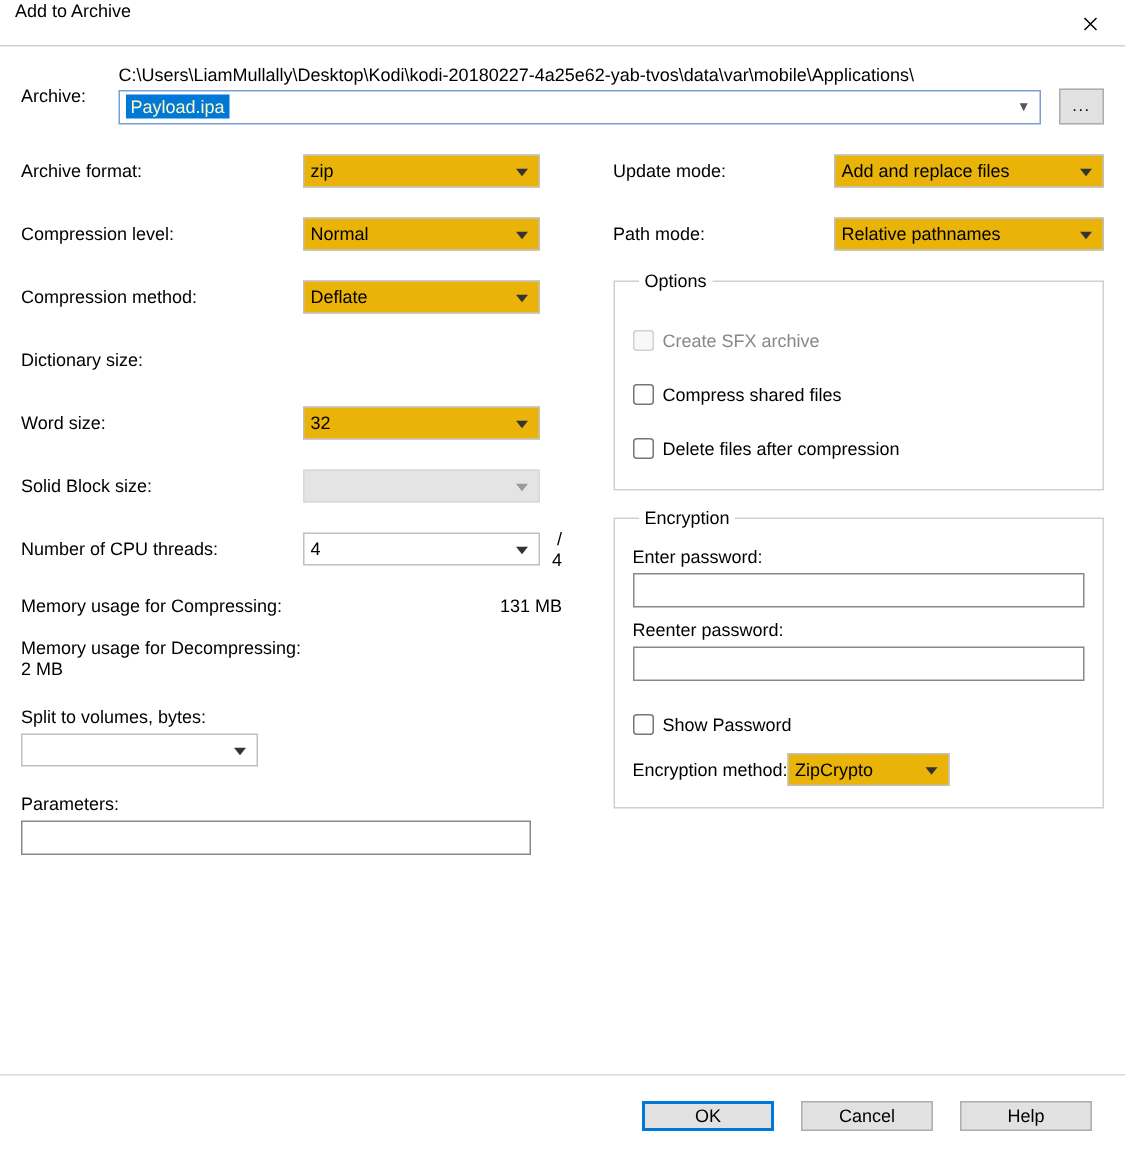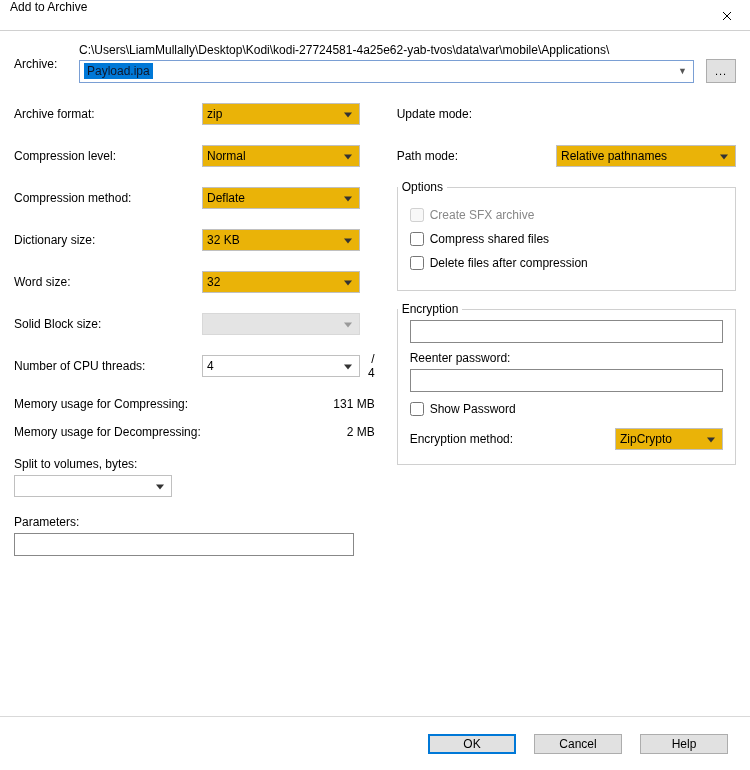--- a/index.html
+++ b/index.html
@@ -30,30 +30,30 @@
       flex: 1;
       height: 23px;
       border: 1px solid #7a9fd4;
       background: #fff;
       padding: 0 4px;
       display: flex;
       align-items: center;
       position: relative;
     }
     .archive-input .selected-text {
-      background: #0078d7; color: #0f172a; padding: 1px 3px;
+      background: #0078d7; color: #fef9c3; padding: 1px 3px;
     }
     .archive-input .chev { position: absolute; right: 6px; font-size: 9px; color: #555; }
     .browse-btn {
       width: 30px; height: 24px;
       background: #e1e1e1; border: 1px solid #adadad;
       display: flex; align-items: center; justify-content: center;
       font-size: 11px; letter-spacing: 1px; cursor: pointer;
     }
-    .columns { display: flex; gap: 18px; margin-top: 20px; }
+    .columns { display: flex; gap: 30px; margin-top: 20px; }
     .col { flex: 1; }
     .form-row { display: flex; align-items: center; margin-bottom: 20px; height: 22px; }
     .form-label { width: 190px; }
     .form-control { flex: 1; }
     select.combo, .comboish {
       width: 100%; height: 22px;
       background: #eab308; border: 1px solid #c0c0c0;
       padding: 0 4px; font: inherit;
       appearance: none; position: relative;
     }
@@ -74,64 +74,64 @@
     .split-combo { width: 100%; }
     .text-input {
       width: 100%; height: 22px; border: 1px solid #888; background: #fff; padding: 0 4px; font: inherit;
     }
     .text-input.tall { height: 23px; }
     .param-input { width: 340px; height: 23px; border: 1px solid #888; background: #fff; padding: 0 4px; font: inherit; margin-bottom: 20px;}
     .fieldset {
       border: 1px solid #d0d0d0; padding: 10px 12px 14px 12px; margin-bottom: 18px; position: relative;
     }
     .fieldset .legend {
-      position: absolute; top: -8px; left: 0; background: #fff; padding: 0 4px; font-size: 12px;
-    }
-    .checkbox-row { display: flex; margin: 10px 0 6px 0; gap: 6px; }
+      position: absolute; top: -8px; left: 16px; background: #fff; padding: 0 4px; font-size: 12px;
+    }
+    .checkbox-row { display: flex; margin: 22px 0 6px 0; gap: 6px; }
     .checkbox-row.disabled { color: #888; }
     .checkbox-row input[type=checkbox] { width: 14px; height: 14px; }
     .checkbox-row.disabled input[type=checkbox] { accent-color: #aaa; }
     .enc-label { display: block; margin: 8px 0 4px 0; }
-    .enc-method-row { display: flex; align-items: center; justify-content: space-between; margin-top: 12px; }
+    .enc-method-row { display: flex; align-items: center; margin-top: 12px; }
     .enc-method-row .combo-wrap { width: 108px; }
     .footer {
       position: absolute; bottom: 0; left: 0; right: 0;
       height: 54px; border-top: 1px solid #d9d9d9;
       display: flex; align-items: center; justify-content: flex-end; gap: 18px; padding: 0 22px;
     }
     .btn {
       width: 88px; height: 20px; background: #e1e1e1; border: 1px solid #adadad;
       font: inherit; cursor: pointer;
     }
     .btn.default { border: 2px solid #0078d7; background: #e1e1e1; }
     .right-short .form-label { width: 120px; }
     .right-short .combo-wrap { width: 180px; }
     .right-short { justify-content: space-between; }
-    .section-gap { margin-bottom: 18px; }
+    .section-gap { margin-bottom: 18px; flex-direction: column; }
     .left-col .combo-wrap { width: 158px; }
     .left-col .form-label { width: 188px; }
   </style>
 </head>
 <body>
 
 <div class="titlebar">
   <span>Add to Archive</span>
   <div class="close-btn">
     <svg width="10" height="10" viewBox="0 0 10 10">
         <path d="M1 1 L9 9 M9 1 L1 9" stroke="#000" stroke-width="1"></path>
       </svg>
   </div>
 </div>
 
 <div class="dialog-body">
 
   <div class="archive-row">
     <div class="archive-label">Archive:</div>
     <div class="archive-path-col">
-      <div class="archive-path">C:\Users\LiamMullally\Desktop\Kodi\kodi-27724581-4a25e62-yab-tvos\data\var\mobile\Applications\</div>
+      <div class="archive-path">C:\Users\LiamMullally\Desktop\Kodi\kodi-20180227-4a25e62-yab-tvos\data\var\mobile\Applications\</div>
       <div class="archive-input-row">
         <div class="archive-input">
           <span class="selected-text">Payload.ipa</span>
           <span class="chev">▼</span>
         </div>
         <div class="browse-btn">...</div>
       </div>
     </div>
   </div>
 
@@ -149,21 +149,20 @@
         <div class="combo-wrap"><select class="combo"><option>Normal</option></select></div>
       </div>
 
       <div class="form-row">
         <div class="form-label">Compression method:</div>
         <div class="combo-wrap"><select class="combo"><option>Deflate</option></select></div>
       </div>
 
       <div class="form-row">
         <div class="form-label">Dictionary size:</div>
-        <div class="combo-wrap"><select class="combo"><option>32 KB</option></select></div>
       </div>
 
       <div class="form-row">
         <div class="form-label">Word size:</div>
         <div class="combo-wrap"><select class="combo"><option>32</option></select></div>
       </div>
 
       <div class="form-row">
         <div class="form-label">Solid Block size:</div>
         <div class="combo-wrap disabled"><select class="combo" disabled=""><option></option></select></div>
@@ -191,20 +190,21 @@
 
       <label class="param-label">Parameters:</label>
       <input type="text" class="param-input" value="" style="">
 
     </div>
 
     <div class="col">
 
       <div class="form-row right-short">
         <div class="form-label">Update mode:</div>
+        <div class="combo-wrap"><select class="combo"><option>Add and replace files</option></select></div>
       </div>
 
       <div class="form-row right-short">
         <div class="form-label">Path mode:</div>
         <div class="combo-wrap"><select class="combo"><option>Relative pathnames</option></select></div>
       </div>
 
       <div class="fieldset">
         <span class="legend">Options</span>
         <div class="checkbox-row disabled">
@@ -216,20 +216,21 @@
           <span>Compress shared files</span>
         </div>
         <div class="checkbox-row">
           <input type="checkbox" style="">
           <span>Delete files after compression</span>
         </div>
       </div>
 
       <div class="fieldset">
         <span class="legend">Encryption</span>
+        <label class="enc-label">Enter password:</label>
         <input type="password" class="text-input tall" style="">
         <label class="enc-label">Reenter password:</label>
         <input type="password" class="text-input tall" style="">
         <div class="checkbox-row">
           <input type="checkbox" style="">
           <span>Show Password</span>
         </div>
         <div class="enc-method-row">
           <span>Encryption method:</span>
           <div class="combo-wrap"><select class="combo"><option>ZipCrypto</option></select></div>

